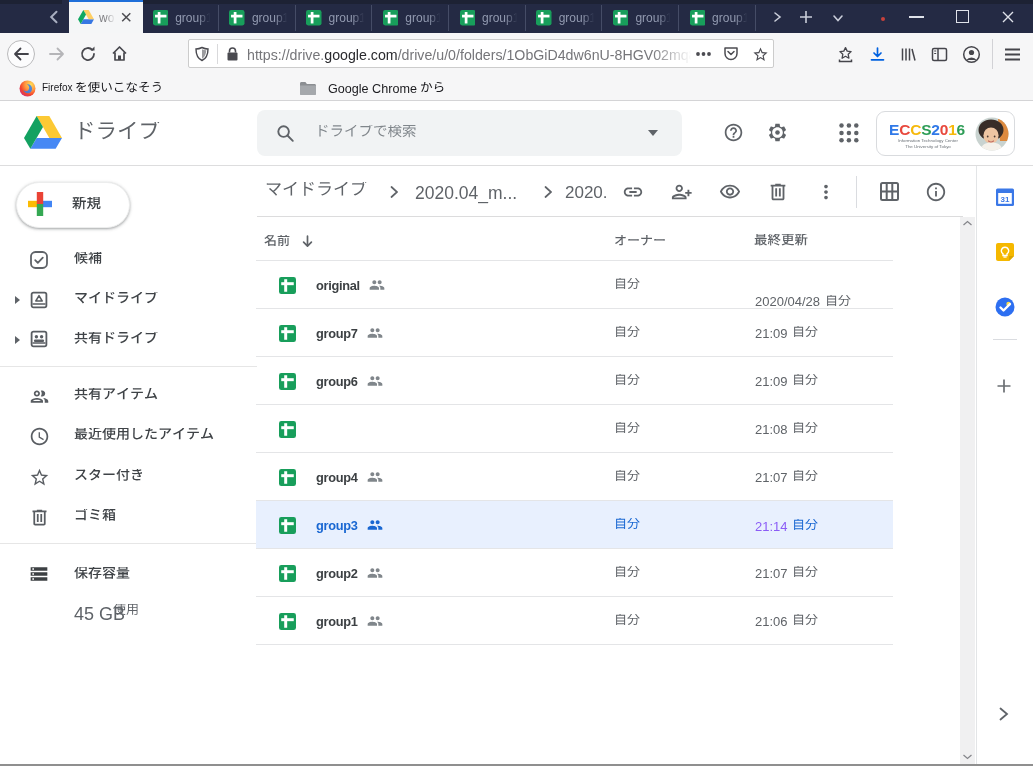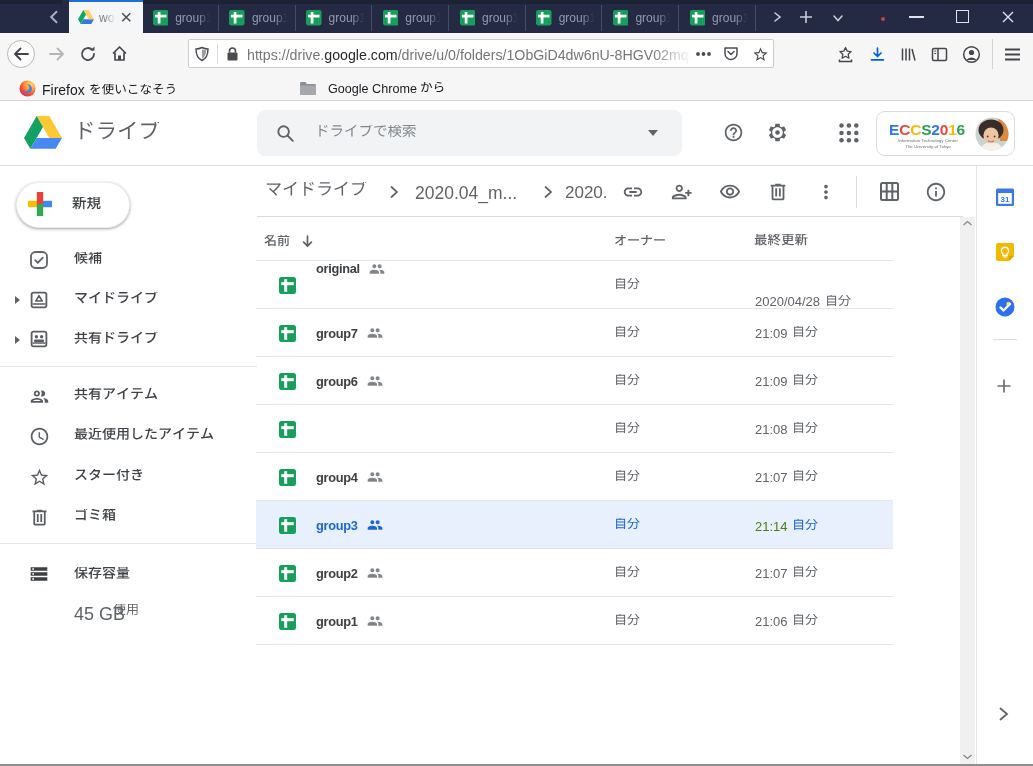--- a/index.html
+++ b/index.html
@@ -183,21 +183,21 @@
         <radialGradient id="ffg" cx="70%" cy="25%" r="80%">
           <stop offset="0%" stop-color="#ffde57"></stop>
           <stop offset="45%" stop-color="#ff9640"></stop>
           <stop offset="80%" stop-color="#f4452c"></stop>
           <stop offset="100%" stop-color="#d6356b"></stop>
         </radialGradient>
       </defs>
       <circle cx="8.5" cy="8.5" r="8" fill="url(#ffg)"></circle>
       <path d="M8.7 4.2c2.4 0 4.4 2 4.4 4.5 0 2.6-2 4.6-4.5 4.6-2 0-3.8-1.3-4.3-3.2.6.7 1.5 1.1 2.5 1.1 1.9 0 3.4-1.5 3.4-3.4 0-1.5-.9-2.8-2.3-3.3z" fill="#2f81f1" opacity=".85"></path>
     </svg>
-<div class="abs" style="left:42px;top:82px;font-size:14px;color:#1b1b1f;display:flex;align-items:flex-end">Firefox&nbsp;<svg style="display:inline-block;vertical-align:-2.3px" width="88.2" height="13.6">
+<div class="abs" style="left:42px;top:82px;font-size:10px;color:#1b1b1f;display:flex;align-items:flex-start">Firefox&nbsp;<svg style="display:inline-block;vertical-align:-2.3px" width="88.2" height="13.6">
         <path d="M5.8 -0.4Q5.7 -0 5.6 0.5Q5.5 1 5.2 1.6Q5 2.2 4.7 2.8Q4.3 3.4 3.9 3.9Q4.2 3.8 4.5 3.7Q4.8 3.6 5.1 3.5Q5.4 3.4 5.7 3.4Q6.4 3.4 6.9 3.9Q7.4 4.3 7.4 5Q7.4 5.3 7.4 5.7Q7.4 6 7.4 6.4Q7.5 6.9 7.5 7.2Q7.5 7.6 7.5 7.9H6.5Q6.5 7.7 6.5 7.3Q6.5 7 6.5 6.6Q6.5 6.2 6.5 5.9Q6.5 5.6 6.5 5.3Q6.5 4.8 6.2 4.5Q5.9 4.2 5.4 4.2Q4.8 4.2 4.2 4.5Q3.6 4.8 3.2 5.2Q2.9 5.4 2.7 5.8Q2.4 6.1 2.1 6.5L1.2 5.8Q2.1 5 2.7 4.2Q3.3 3.4 3.7 2.8Q4.1 2.1 4.3 1.6Q4.5 1 4.6 0.5Q4.7 -0 4.8 -0.5ZM1.5 1Q2 1 2.6 1.1Q3.2 1.1 3.6 1.1Q4.5 1.1 5.4 1.1Q6.4 1 7.4 0.9Q8.4 0.8 9.3 0.7L9.3 1.6Q8.6 1.7 7.9 1.8Q7.1 1.9 6.4 1.9Q5.6 2 4.9 2Q4.2 2 3.6 2Q3.3 2 2.9 2Q2.6 2 2.2 2Q1.8 1.9 1.5 1.9ZM11.1 4Q11 4.1 10.8 4.1Q10.6 4.2 10.4 4.3Q10.2 4.3 10 4.4Q9.3 4.7 8.5 5Q7.6 5.4 6.7 5.9Q6.1 6.2 5.6 6.5Q5.1 6.9 4.8 7.3Q4.6 7.6 4.6 8.1Q4.6 8.4 4.7 8.7Q4.9 8.9 5.2 9Q5.5 9.1 5.9 9.2Q6.3 9.2 6.8 9.2Q7.6 9.2 8.5 9.1Q9.4 9.1 10.3 8.9L10.2 9.9Q9.8 10 9.2 10Q8.6 10.1 8 10.1Q7.3 10.1 6.8 10.1Q5.9 10.1 5.2 10Q4.4 9.8 4 9.4Q3.5 9 3.5 8.2Q3.5 7.6 3.8 7.2Q4.1 6.7 4.5 6.3Q5 5.9 5.5 5.6Q6.1 5.3 6.6 5Q7.2 4.7 7.8 4.4Q8.3 4.2 8.8 4Q9.2 3.8 9.7 3.6Q9.9 3.4 10.2 3.3Q10.4 3.2 10.7 3.1Z M16.6 0.4H24.7V1.3H16.6ZM17.9 3.3V5.2H23.4V3.3ZM17 2.5H24.3V6H17ZM17.8 6.2Q18.4 7.2 19.4 7.9Q20.4 8.7 21.8 9.1Q23.2 9.6 24.8 9.8Q24.7 9.9 24.6 10Q24.5 10.2 24.4 10.3Q24.3 10.5 24.3 10.6Q22.6 10.4 21.2 9.8Q19.8 9.3 18.7 8.5Q17.7 7.7 17 6.5ZM20.1 -1H21.1V4.6Q21.1 5.3 21 6.1Q20.9 6.8 20.7 7.4Q20.4 8.1 20 8.7Q19.5 9.3 18.7 9.8Q17.9 10.3 16.8 10.6Q16.7 10.5 16.6 10.4Q16.5 10.2 16.4 10.1Q16.3 9.9 16.2 9.8Q17.3 9.6 18 9.1Q18.8 8.7 19.2 8.2Q19.6 7.7 19.8 7.1Q20 6.5 20.1 5.9Q20.1 5.2 20.1 4.6ZM16.1 -1 17 -0.8Q16.6 0.3 16 1.3Q15.4 2.4 14.8 3.3Q14.1 4.2 13.4 4.9Q13.3 4.8 13.3 4.6Q13.2 4.4 13.1 4.2Q12.9 4.1 12.9 4Q13.5 3.3 14.1 2.5Q14.7 1.8 15.2 0.8Q15.7 -0.1 16.1 -1ZM14.8 2.3 15.7 1.4 15.7 1.4V10.6H14.8Z M28 0.8Q28 0.9 28 1.2Q27.9 1.4 27.9 1.6Q27.9 1.8 27.9 2Q27.9 2.4 27.9 2.9Q27.9 3.4 27.9 3.9Q28 4.5 28 5Q28.1 6 28.3 6.8Q28.6 7.6 28.9 8.1Q29.3 8.5 29.7 8.5Q30 8.5 30.2 8.3Q30.4 8.1 30.6 7.7Q30.8 7.3 31 6.9Q31.2 6.4 31.3 5.9L32.1 6.8Q31.7 7.9 31.3 8.5Q30.9 9.1 30.5 9.4Q30.1 9.7 29.7 9.7Q29.1 9.7 28.6 9.3Q28 8.8 27.6 7.8Q27.2 6.9 27 5.2Q27 4.7 26.9 4Q26.9 3.4 26.9 2.8Q26.9 2.2 26.9 1.9Q26.9 1.7 26.9 1.3Q26.8 1 26.8 0.8ZM34.6 1.1Q34.9 1.6 35.2 2.1Q35.5 2.7 35.8 3.4Q36 4 36.3 4.7Q36.5 5.4 36.6 6.1Q36.7 6.8 36.8 7.4L35.8 7.8Q35.7 6.9 35.5 6.1Q35.3 5.2 35.1 4.3Q34.8 3.5 34.4 2.8Q34 2 33.6 1.5Z M40.8 0.7Q41.4 0.8 42.3 0.9Q43.1 0.9 44.1 0.9Q44.7 0.9 45.3 0.9Q45.9 0.8 46.5 0.8Q47 0.8 47.5 0.7V1.7Q47.1 1.8 46.5 1.8Q45.9 1.9 45.3 1.9Q44.7 1.9 44.1 1.9Q43.1 1.9 42.3 1.9Q41.5 1.8 40.8 1.8ZM41.3 5.8Q41.1 6.2 41.1 6.5Q41 6.9 41 7.2Q41 8 41.7 8.4Q42.5 8.9 44 8.9Q44.9 8.9 45.7 8.8Q46.5 8.7 47.2 8.6Q47.8 8.5 48.3 8.4L48.3 9.5Q47.9 9.6 47.2 9.7Q46.5 9.8 45.7 9.8Q44.9 9.9 44 9.9Q42.8 9.9 41.8 9.6Q40.9 9.3 40.5 8.8Q40 8.3 40 7.5Q40 7 40.1 6.5Q40.2 6.1 40.2 5.7Z M51.6 1.6Q52 1.7 52.4 1.7Q52.8 1.7 53.2 1.7Q53.9 1.7 54.6 1.6Q55.3 1.6 56.1 1.4Q56.8 1.3 57.6 1.1L57.6 2Q57 2.2 56.2 2.3Q55.5 2.4 54.7 2.5Q53.9 2.6 53.2 2.6Q52.8 2.6 52.4 2.6Q52 2.6 51.7 2.6ZM56.1 -0.4Q56 -0.1 55.9 0.3Q55.8 0.8 55.6 1.3Q55.5 1.8 55.4 2.3Q55.1 3.2 54.6 4.2Q54.1 5.2 53.6 6.1Q53.1 7.1 52.5 7.8L51.6 7.3Q52 6.8 52.4 6.2Q52.8 5.5 53.2 4.8Q53.6 4.1 53.9 3.5Q54.2 2.8 54.4 2.3Q54.6 1.7 54.8 0.9Q55 0.1 55 -0.5ZM59.1 3.5Q59 3.9 59 4.2Q59 4.5 59 4.8Q59.1 5.1 59.1 5.6Q59.1 6.1 59.1 6.6Q59.1 7.1 59.2 7.6Q59.2 8.1 59.2 8.4Q59.2 8.9 59 9.3Q58.7 9.7 58.2 10Q57.8 10.2 57 10.2Q56.3 10.2 55.7 10Q55.1 9.8 54.8 9.4Q54.5 9 54.5 8.4Q54.5 7.8 54.8 7.4Q55.1 7 55.7 6.7Q56.3 6.5 57 6.5Q58 6.5 58.9 6.8Q59.8 7.1 60.5 7.6Q61.2 8 61.8 8.5L61.2 9.3Q60.8 9 60.4 8.6Q60 8.3 59.4 8Q58.9 7.7 58.3 7.5Q57.6 7.3 56.9 7.3Q56.2 7.3 55.8 7.6Q55.4 7.9 55.4 8.3Q55.4 8.8 55.8 9Q56.1 9.3 56.9 9.3Q57.4 9.3 57.7 9.1Q58 9 58.1 8.7Q58.3 8.4 58.3 8.1Q58.3 7.7 58.2 7.1Q58.2 6.6 58.2 5.9Q58.1 5.3 58.1 4.6Q58.1 4 58.1 3.5ZM61.6 3.8Q61.2 3.5 60.7 3.2Q60.2 2.9 59.7 2.6Q59.1 2.3 58.7 2.1L59.2 1.3Q59.5 1.4 60 1.7Q60.4 1.9 60.8 2.1Q61.2 2.4 61.6 2.6Q61.9 2.8 62.1 3Z M66.3 0.2Q66.5 0.2 66.8 0.2Q67 0.2 67.3 0.2Q67.5 0.2 67.8 0.2Q68.2 0.2 68.7 0.2Q69.2 0.1 69.7 0.1Q70.1 0.1 70.6 0.1Q71 0 71.2 0Q71.4 -0 71.6 -0Q71.8 -0.1 71.9 -0.1L72.5 0.6Q72.4 0.7 72.2 0.8Q72 1 71.8 1.1Q71.5 1.3 71.2 1.6Q70.8 1.9 70.4 2.3Q70 2.6 69.5 3Q69.1 3.3 68.7 3.6Q68.4 3.9 68.1 4.2Q69 4.1 70.1 4Q71.1 3.9 72.1 3.9Q73.1 3.8 74 3.8L74.1 4.7Q73.1 4.7 72.3 4.7Q71.4 4.7 70.9 4.8Q70.4 4.9 70 5.1Q69.5 5.3 69.2 5.6Q68.8 6 68.6 6.4Q68.4 6.8 68.4 7.2Q68.4 7.8 68.7 8.2Q69 8.6 69.5 8.8Q70 9 70.6 9.1Q71.2 9.1 71.6 9.1Q72.1 9.1 72.4 9.1L72.2 10.1Q69.9 10.2 68.7 9.5Q67.4 8.8 67.4 7.4Q67.4 6.8 67.7 6.3Q67.9 5.9 68.3 5.5Q68.6 5.2 68.9 5Q67.9 5.1 66.7 5.2Q65.5 5.3 64.4 5.5L64.3 4.6Q64.8 4.5 65.4 4.5Q66 4.4 66.5 4.3Q67 4 67.6 3.5Q68.2 3 68.8 2.5Q69.3 2 69.8 1.6Q70.3 1.2 70.6 0.9Q70.5 0.9 70.1 1Q69.8 1 69.4 1Q69 1 68.6 1Q68.1 1.1 67.8 1.1Q67.5 1.1 67.3 1.1Q67.1 1.1 66.8 1.2Q66.6 1.2 66.3 1.2Z M84.7 5.4Q84.7 4.8 84.4 4.4Q84.1 4 83.6 3.8Q83.2 3.6 82.5 3.6Q81.8 3.6 81.1 3.7Q80.5 3.8 80 3.9Q79.5 4.1 79.1 4.2Q78.8 4.3 78.5 4.4Q78.2 4.5 78 4.6L77.7 3.4Q78 3.4 78.3 3.3Q78.6 3.3 78.9 3.2Q79.3 3.1 79.9 3Q80.5 2.8 81.2 2.7Q81.9 2.6 82.6 2.6Q83.5 2.6 84.2 2.9Q84.9 3.3 85.3 3.9Q85.7 4.5 85.7 5.4Q85.7 6.4 85.3 7.2Q84.9 8.1 84.1 8.6Q83.3 9.2 82.3 9.6Q81.2 10 80 10.2L79.4 9.2Q80.6 9.1 81.6 8.8Q82.5 8.5 83.2 8Q83.9 7.5 84.3 6.9Q84.7 6.2 84.7 5.4ZM79.4 -0.3Q79.9 -0.2 80.6 -0.1Q81.3 0 82.1 0.1Q82.9 0.2 83.6 0.2Q84.3 0.3 84.7 0.3L84.6 1.3Q84.1 1.2 83.4 1.2Q82.7 1.1 81.9 1Q81.2 0.9 80.5 0.8Q79.8 0.8 79.2 0.7Z" fill="#1b1b1f"></path>
       </svg></div>
 <svg style="position:absolute;left:299px;top:81px;" width="17" height="14" viewBox="0 0 17 14">
       <path d="M1 2.5c0-.8.6-1.5 1.4-1.5h4l1.5 2h7.7c.8 0 1.4.7 1.4 1.5v8c0 .8-.6 1.5-1.4 1.5H2.4c-.8 0-1.4-.7-1.4-1.5z" fill="#8b8e92"></path>
       <path d="M1 4.5h16v8c0 .8-.6 1.5-1.4 1.5H2.4c-.8 0-1.4-.7-1.4-1.5z" fill="#a5a8ac"></path>
     </svg>
 <div class="abs" style="left:328px;top:82px;font-size:12.6px;color:#1b1b1f;display:flex;align-items:center">Google Chrome&nbsp;<svg style="display:inline-block;vertical-align:-2.3px" width="25.2" height="13.6">
         <path d="M5.5 -0.3Q5.5 -0.1 5.4 0.1Q5.4 0.3 5.4 0.5Q5.3 0.7 5.3 1.1Q5.2 1.5 5.1 1.9Q5 2.4 4.9 2.8Q4.8 3.3 4.6 4Q4.4 4.6 4.2 5.4Q4 6.2 3.7 7Q3.3 7.7 3 8.5Q2.6 9.3 2.2 10L1.2 9.6Q1.6 9 2 8.3Q2.3 7.5 2.7 6.8Q3 6 3.2 5.2Q3.5 4.5 3.7 3.8Q3.8 3.2 3.9 2.7Q4.1 2 4.2 1.2Q4.3 0.4 4.3 -0.4ZM9.9 1.1Q10.2 1.5 10.5 2.1Q10.8 2.6 11.1 3.3Q11.5 3.9 11.7 4.6Q12 5.2 12.2 5.6L11.2 6.1Q11 5.6 10.8 5Q10.6 4.3 10.2 3.7Q9.9 3 9.6 2.5Q9.3 1.9 8.9 1.5ZM1 2.5Q1.3 2.5 1.5 2.5Q1.8 2.5 2.1 2.5Q2.4 2.5 2.8 2.5Q3.3 2.4 3.8 2.4Q4.3 2.4 4.8 2.3Q5.3 2.3 5.8 2.2Q6.2 2.2 6.5 2.2Q7 2.2 7.5 2.4Q7.9 2.6 8.2 3Q8.5 3.5 8.5 4.3Q8.5 5.1 8.4 5.9Q8.4 6.8 8.2 7.6Q8 8.4 7.8 8.9Q7.5 9.5 7 9.7Q6.6 9.9 5.9 9.9Q5.6 9.9 5.2 9.9Q4.8 9.8 4.5 9.8L4.3 8.7Q4.6 8.8 4.8 8.8Q5.1 8.9 5.4 8.9Q5.7 9 5.8 9Q6.2 9 6.5 8.8Q6.7 8.7 6.9 8.3Q7.1 7.9 7.3 7.2Q7.4 6.6 7.5 5.9Q7.5 5.1 7.5 4.5Q7.5 3.9 7.4 3.6Q7.2 3.3 6.9 3.2Q6.6 3.1 6.2 3.1Q5.9 3.1 5.3 3.1Q4.8 3.2 4.2 3.2Q3.6 3.3 3 3.4Q2.5 3.4 2.2 3.4Q2 3.5 1.7 3.5Q1.3 3.6 1.1 3.6Z M16.8 -0.3Q17.2 -0.2 17.9 -0Q18.5 0.1 19.2 0.3Q20 0.4 20.6 0.5Q21.3 0.6 21.7 0.7L21.5 1.6Q21.1 1.6 20.6 1.5Q20.1 1.4 19.5 1.3Q18.9 1.2 18.4 1.1Q17.8 1 17.3 0.8Q16.9 0.7 16.6 0.7ZM16.5 2Q16.5 2.3 16.4 2.8Q16.3 3.3 16.3 3.8Q16.2 4.3 16.1 4.8Q16.1 5.2 16 5.5Q16.9 4.7 18 4.4Q19 4 20.1 4Q21.1 4 21.8 4.3Q22.5 4.7 22.9 5.3Q23.3 5.9 23.3 6.6Q23.3 7.5 23 8.2Q22.6 8.8 21.8 9.3Q20.9 9.8 19.7 10Q18.4 10.2 16.7 10L16.4 9Q18.4 9.2 19.7 9Q21 8.7 21.6 8.1Q22.3 7.5 22.3 6.6Q22.3 6.1 22 5.7Q21.7 5.3 21.2 5.1Q20.7 4.9 20.1 4.9Q18.8 4.9 17.8 5.3Q16.8 5.8 16.2 6.6Q16 6.7 15.9 6.9Q15.8 7 15.8 7.2L14.8 7Q14.9 6.6 15 6.1Q15.1 5.6 15.1 5Q15.2 4.5 15.3 3.9Q15.4 3.3 15.4 2.8Q15.5 2.2 15.5 1.9Z" fill="#1b1b1f"></path>
       </svg></div>
 <div class="abs" style="left:0;top:101px;width:1033px;height:65px;background:#fff;border-bottom:1px solid #ddddde"></div>
@@ -387,21 +387,21 @@
     </svg>
 <div class="abs" style="left:256px;top:260px;width:637px;height:1px;background:#e4e5e7"></div>
 <div class="abs" style="left:256px;top:308px;width:637px;height:1px;background:#e4e5e7"></div>
 <svg style="position:absolute;left:279px;top:276.5px;" width="17" height="17" viewBox="0 0 17 17">
       <g transform="scale(1.062)">
         <rect x="0" y="0" width="16" height="16" rx="2.2" fill="#189e5b"></rect>
         <rect x="2.1" y="4.9" width="11.8" height="2.8" fill="#fff"></rect>
         <rect x="4.9" y="2.1" width="2.8" height="11.8" fill="#fff"></rect>
       </g>
     </svg>
-<div class="abs" style="left:316px;top:261px;height:48px;display:flex;font-size:12.8px;font-weight:700;color:#3c4043;letter-spacing:-.3px">
+<div class="abs" style="left:316px;top:261px;height:48px;display:flex;align-items:center;font-size:12.8px;font-weight:700;color:#3c4043;letter-spacing:-.3px">
       <span>original</span>
       <svg style="display:inline-block;margin-left:9px" width="16" height="16" viewBox="0 0 16 16">
         <g transform="scale(0.667)">
           <path <path="" d="M16 11c1.66 0 2.99-1.34 2.99-3S17.66 5 16 5c-1.66 0-3 1.34-3 3s1.34 3 3 3zm-8 0c1.66 0 2.99-1.34 2.99-3S9.66 5 8 5C6.34 5 5 6.34 5 8s1.34 3 3 3zm0 2c-2.33 0-7 1.17-7 3.5V19h14v-2.5c0-2.33-4.67-3.5-7-3.5zm8 0c-.29 0-.62.02-.97.05 1.16.84 1.97 1.97 1.97 3.45V19h6v-2.5c0-2.33-4.67-3.5-7-3.5z" fill="#80868b"></path>
         </g>
       </svg>
     </div>
 <svg style="position:absolute;left:613.5px;top:278.0px;" width="26.0" height="14.0">
       <path d="M2.8 3.6H10.3V4.5H2.8ZM2.8 6.4H10.3V7.4H2.8ZM2.8 9.3H10.3V10.2H2.8ZM2.1 0.7H11.1V10.9H10.1V1.7H3.1V10.9H2.1ZM5.9 -1.1 7.1 -0.9Q6.8 -0.3 6.6 0.3Q6.4 0.8 6.1 1.3L5.3 1.1Q5.4 0.8 5.5 0.4Q5.6 0 5.8 -0.4Q5.9 -0.7 5.9 -1.1Z M15.4 3.9H22.9V4.8H15.4ZM22.5 3.9H23.6Q23.6 3.9 23.6 4Q23.6 4.1 23.6 4.2Q23.6 4.3 23.5 4.3Q23.5 5.9 23.4 6.9Q23.3 8 23.2 8.7Q23.1 9.4 23 9.8Q22.9 10.2 22.7 10.4Q22.5 10.6 22.3 10.7Q22 10.8 21.7 10.8Q21.4 10.9 20.8 10.9Q20.3 10.9 19.6 10.8Q19.6 10.6 19.5 10.3Q19.5 10.1 19.3 9.8Q20 9.9 20.5 9.9Q21.1 9.9 21.3 9.9Q21.5 9.9 21.6 9.9Q21.7 9.9 21.8 9.8Q22 9.6 22.1 9Q22.3 8.4 22.4 7.2Q22.5 6 22.5 4.1ZM17.2 -0.8 18.2 -0.5Q17.8 0.6 17.1 1.6Q16.5 2.6 15.7 3.4Q15 4.3 14.1 4.9Q14.1 4.8 13.9 4.7Q13.7 4.5 13.6 4.4Q13.4 4.2 13.3 4.1Q14.1 3.6 14.9 2.8Q15.6 2.1 16.2 1.1Q16.8 0.2 17.2 -0.8ZM21.8 -0.8Q22.1 -0.1 22.5 0.5Q23 1.2 23.5 1.8Q24 2.5 24.6 3Q25.2 3.6 25.7 3.9Q25.6 4 25.4 4.2Q25.3 4.3 25.1 4.5Q25 4.6 24.9 4.8Q24.3 4.3 23.8 3.8Q23.2 3.2 22.7 2.5Q22.1 1.8 21.7 1Q21.2 0.3 20.8 -0.4ZM18.2 4.1H19.2Q19.1 5.2 18.9 6.2Q18.7 7.2 18.2 8.1Q17.7 9 16.8 9.8Q16 10.5 14.6 11Q14.6 10.9 14.5 10.7Q14.3 10.5 14.2 10.4Q14.1 10.2 14 10.1Q15.3 9.7 16.1 9.1Q16.8 8.4 17.3 7.6Q17.7 6.8 17.9 6Q18.1 5.1 18.2 4.1Z" fill="#5f6368"></path>
     </svg>
@@ -521,21 +521,21 @@
       <span>group3</span>
       <svg style="display:inline-block;margin-left:9px" width="16" height="16" viewBox="0 0 16 16">
         <g transform="scale(0.667)">
           <path <path="" d="M16 11c1.66 0 2.99-1.34 2.99-3S17.66 5 16 5c-1.66 0-3 1.34-3 3s1.34 3 3 3zm-8 0c1.66 0 2.99-1.34 2.99-3S9.66 5 8 5C6.34 5 5 6.34 5 8s1.34 3 3 3zm0 2c-2.33 0-7 1.17-7 3.5V19h14v-2.5c0-2.33-4.67-3.5-7-3.5zm8 0c-.29 0-.62.02-.97.05 1.16.84 1.97 1.97 1.97 3.45V19h6v-2.5c0-2.33-4.67-3.5-7-3.5z" fill="#1967d2"></path>
         </g>
       </svg>
     </div>
 <svg style="position:absolute;left:613.5px;top:518.0px;" width="26.0" height="14.0">
       <path d="M2.8 3.6H10.3V4.5H2.8ZM2.8 6.4H10.3V7.4H2.8ZM2.8 9.3H10.3V10.2H2.8ZM2.1 0.7H11.1V10.9H10.1V1.7H3.1V10.9H2.1ZM5.9 -1.1 7.1 -0.9Q6.8 -0.3 6.6 0.3Q6.4 0.8 6.1 1.3L5.3 1.1Q5.4 0.8 5.5 0.4Q5.6 0 5.8 -0.4Q5.9 -0.7 5.9 -1.1Z M15.4 3.9H22.9V4.8H15.4ZM22.5 3.9H23.6Q23.6 3.9 23.6 4Q23.6 4.1 23.6 4.2Q23.6 4.3 23.5 4.3Q23.5 5.9 23.4 6.9Q23.3 8 23.2 8.7Q23.1 9.4 23 9.8Q22.9 10.2 22.7 10.4Q22.5 10.6 22.3 10.7Q22 10.8 21.7 10.8Q21.4 10.9 20.8 10.9Q20.3 10.9 19.6 10.8Q19.6 10.6 19.5 10.3Q19.5 10.1 19.3 9.8Q20 9.9 20.5 9.9Q21.1 9.9 21.3 9.9Q21.5 9.9 21.6 9.9Q21.7 9.9 21.8 9.8Q22 9.6 22.1 9Q22.3 8.4 22.4 7.2Q22.5 6 22.5 4.1ZM17.2 -0.8 18.2 -0.5Q17.8 0.6 17.1 1.6Q16.5 2.6 15.7 3.4Q15 4.3 14.1 4.9Q14.1 4.8 13.9 4.7Q13.7 4.5 13.6 4.4Q13.4 4.2 13.3 4.1Q14.1 3.6 14.9 2.8Q15.6 2.1 16.2 1.1Q16.8 0.2 17.2 -0.8ZM21.8 -0.8Q22.1 -0.1 22.5 0.5Q23 1.2 23.5 1.8Q24 2.5 24.6 3Q25.2 3.6 25.7 3.9Q25.6 4 25.4 4.2Q25.3 4.3 25.1 4.5Q25 4.6 24.9 4.8Q24.3 4.3 23.8 3.8Q23.2 3.2 22.7 2.5Q22.1 1.8 21.7 1Q21.2 0.3 20.8 -0.4ZM18.2 4.1H19.2Q19.1 5.2 18.9 6.2Q18.7 7.2 18.2 8.1Q17.7 9 16.8 9.8Q16 10.5 14.6 11Q14.6 10.9 14.5 10.7Q14.3 10.5 14.2 10.4Q14.1 10.2 14 10.1Q15.3 9.7 16.1 9.1Q16.8 8.4 17.3 7.6Q17.7 6.8 17.9 6Q18.1 5.1 18.2 4.1Z" fill="#1967d2"></path>
     </svg>
-<div class="abs" style="left:755px;top:501px;height:50px;display:flex;align-items:center;font-size:13px;color:#4d7c0f">
+<div class="abs" style="left:755px;top:501px;height:50px;display:flex;align-items:center;font-size:13px;color:#8b5cf6">
       <span>21:14</span>
       <span style="width:4.5px"></span>
       <svg style="display:inline-block;vertical-align:-2.3px" width="26.0" height="14.0">
         <path d="M2.8 3.6H10.3V4.5H2.8ZM2.8 6.4H10.3V7.4H2.8ZM2.8 9.3H10.3V10.2H2.8ZM2.1 0.7H11.1V10.9H10.1V1.7H3.1V10.9H2.1ZM5.9 -1.1 7.1 -0.9Q6.8 -0.3 6.6 0.3Q6.4 0.8 6.1 1.3L5.3 1.1Q5.4 0.8 5.5 0.4Q5.6 0 5.8 -0.4Q5.9 -0.7 5.9 -1.1Z M15.4 3.9H22.9V4.8H15.4ZM22.5 3.9H23.6Q23.6 3.9 23.6 4Q23.6 4.1 23.6 4.2Q23.6 4.3 23.5 4.3Q23.5 5.9 23.4 6.9Q23.3 8 23.2 8.7Q23.1 9.4 23 9.8Q22.9 10.2 22.7 10.4Q22.5 10.6 22.3 10.7Q22 10.8 21.7 10.8Q21.4 10.9 20.8 10.9Q20.3 10.9 19.6 10.8Q19.6 10.6 19.5 10.3Q19.5 10.1 19.3 9.8Q20 9.9 20.5 9.9Q21.1 9.9 21.3 9.9Q21.5 9.9 21.6 9.9Q21.7 9.9 21.8 9.8Q22 9.6 22.1 9Q22.3 8.4 22.4 7.2Q22.5 6 22.5 4.1ZM17.2 -0.8 18.2 -0.5Q17.8 0.6 17.1 1.6Q16.5 2.6 15.7 3.4Q15 4.3 14.1 4.9Q14.1 4.8 13.9 4.7Q13.7 4.5 13.6 4.4Q13.4 4.2 13.3 4.1Q14.1 3.6 14.9 2.8Q15.6 2.1 16.2 1.1Q16.8 0.2 17.2 -0.8ZM21.8 -0.8Q22.1 -0.1 22.5 0.5Q23 1.2 23.5 1.8Q24 2.5 24.6 3Q25.2 3.6 25.7 3.9Q25.6 4 25.4 4.2Q25.3 4.3 25.1 4.5Q25 4.6 24.9 4.8Q24.3 4.3 23.8 3.8Q23.2 3.2 22.7 2.5Q22.1 1.8 21.7 1Q21.2 0.3 20.8 -0.4ZM18.2 4.1H19.2Q19.1 5.2 18.9 6.2Q18.7 7.2 18.2 8.1Q17.7 9 16.8 9.8Q16 10.5 14.6 11Q14.6 10.9 14.5 10.7Q14.3 10.5 14.2 10.4Q14.1 10.2 14 10.1Q15.3 9.7 16.1 9.1Q16.8 8.4 17.3 7.6Q17.7 6.8 17.9 6Q18.1 5.1 18.2 4.1Z" fill="#1967d2"></path>
       </svg>
     </div>
 <div class="abs" style="left:256px;top:596px;width:637px;height:1px;background:#e4e5e7"></div>
 <svg style="position:absolute;left:279px;top:564.5px;" width="17" height="17" viewBox="0 0 17 17">
       <g transform="scale(1.062)">
         <rect x="0" y="0" width="16" height="16" rx="2.2" fill="#189e5b"></rect>

